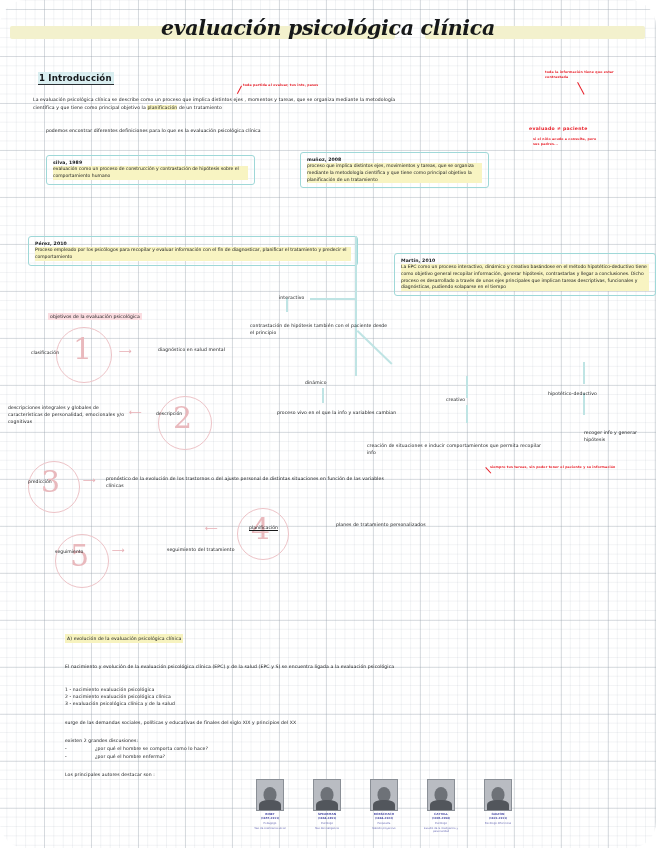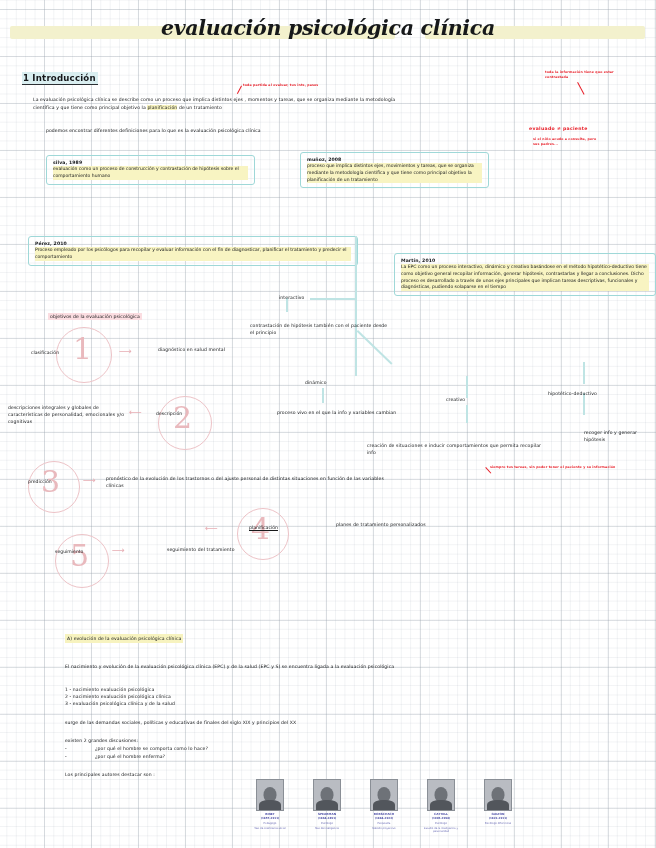--- a/index.html
+++ b/index.html
@@ -18,20 +18,21 @@
       linear-gradient(to right, rgba(150,160,170,.30) 1px, transparent 1px),
       linear-gradient(to bottom, rgba(150,160,170,.30) 1px, transparent 1px),
       linear-gradient(to right, rgba(170,180,190,.16) 1px, transparent 1px),
       linear-gradient(to bottom, rgba(170,180,190,.16) 1px, transparent 1px);
     background-size:
       47px 47px,
       47px 47px,
       9.4px 9.4px,
       9.4px 9.4px;
     background-position:-3px 9px,-3px 9px,-3px 9px,-3px 9px;
+    border-radius:26px;
   }
   .abs{position:absolute;}
 
   
   #titlebar{
     position:absolute;left:0;top:16px;width:656px;height:30px;
   }
   .hl-bar{
     position:absolute;top:10px;height:13px;background:#f3f1cd;border-radius:2px;
   }
@@ -130,21 +131,21 @@
 <body>
 
 <div id="page">
 
   <div id="titlebar">
     <div class="hl-bar" id="hl-left"></div>
     <div class="hl-bar" id="hl-right"></div>
     <div id="title-text">evaluación psicológica clínica</div>
   </div>
 
-  <div class="abs" style="left:22px;top:66px;">
+  <div class="abs" style="left:38px;top:66px;">
     <span class="h-sec">1  Introducción</span>
   </div>
 
   <div class="red" style="left:545px;top:70px;width:70px;">toda la información tiene que estar contrastada</div>
   <div class="redline" style="left:578px;top:82px;width:14px;transform:rotate(62deg);"></div>
 
   <div class="red" style="left:243px;top:83px;width:130px;">toda partida al evaluar, tus ints, pasos</div>
   <div class="redline" style="left:242px;top:86px;width:9px;transform:rotate(118deg);"></div>
 
   <div class="abs body-txt" style="left:33px;top:96px;width:590px;">La evaluación psicológica clínica se describe como un proceso que implica distintos ejes , momentos y tareas, que se organiza mediante la metodología</div>

